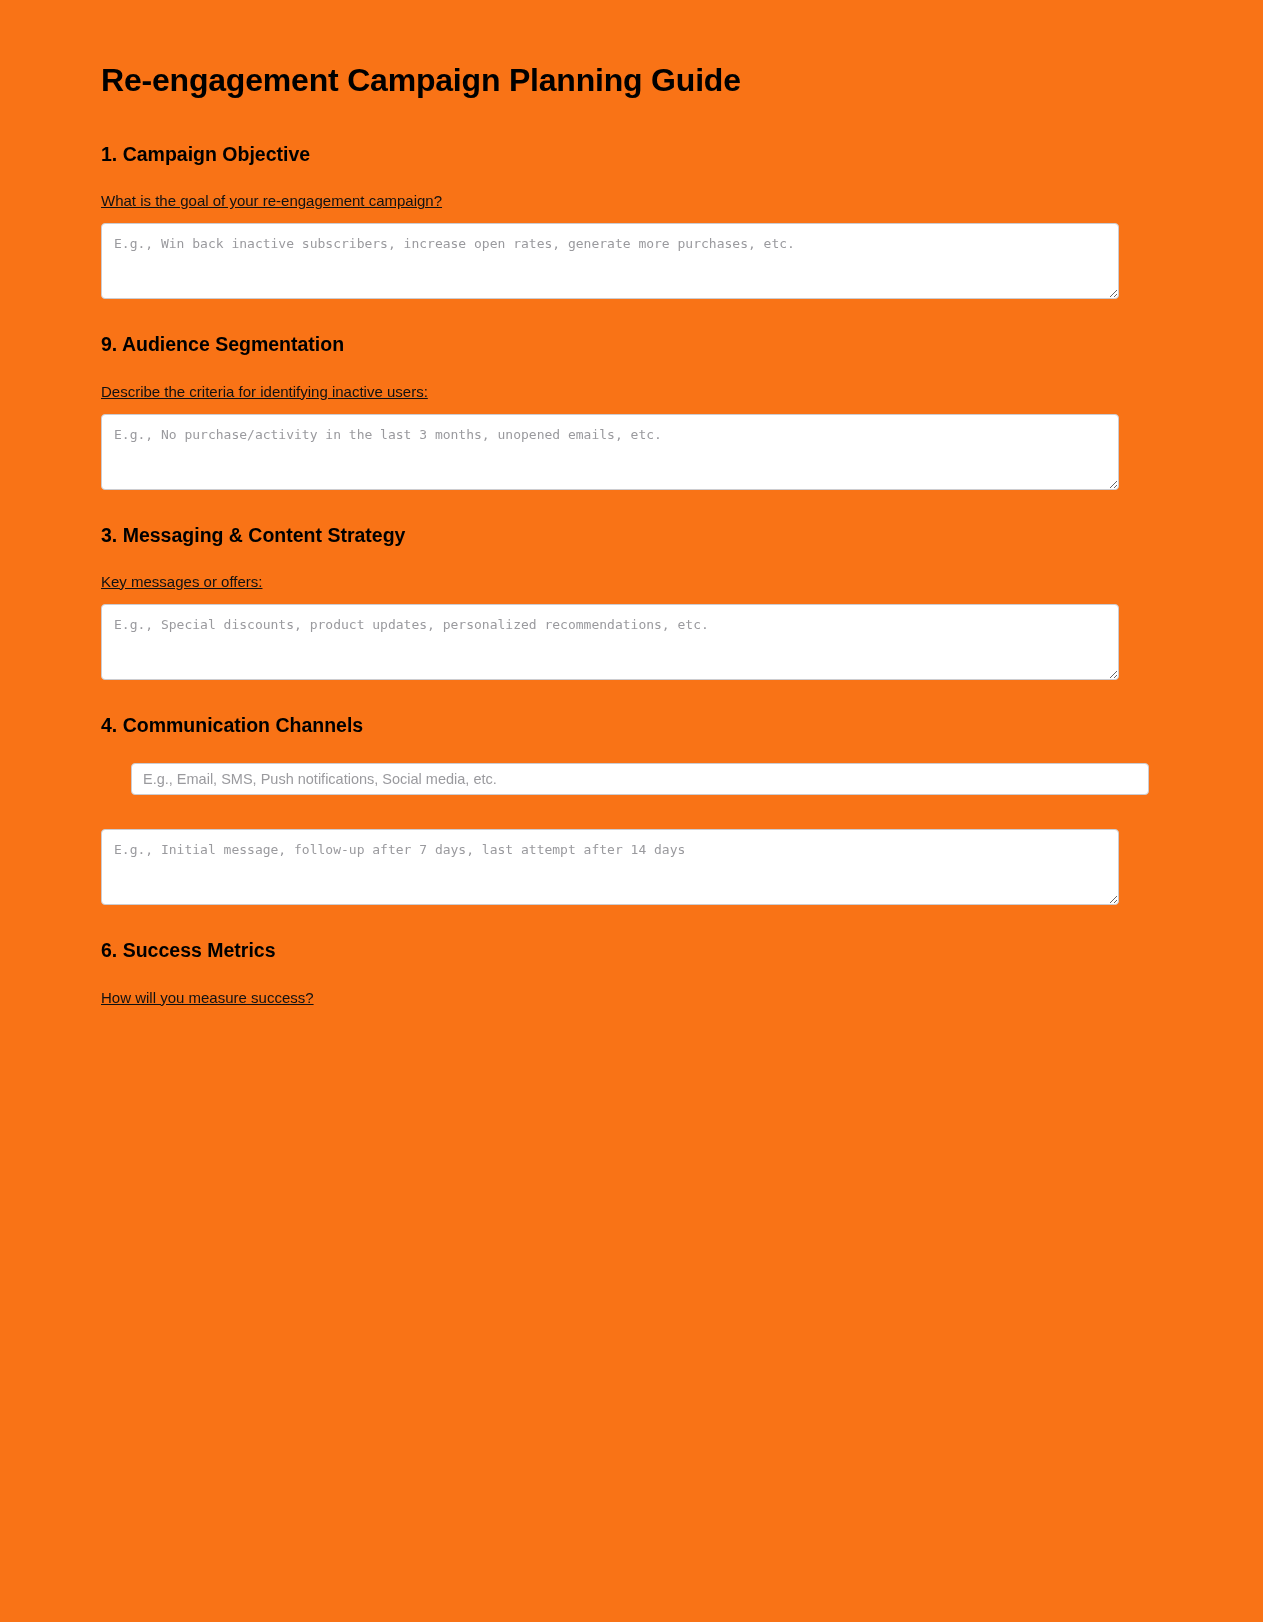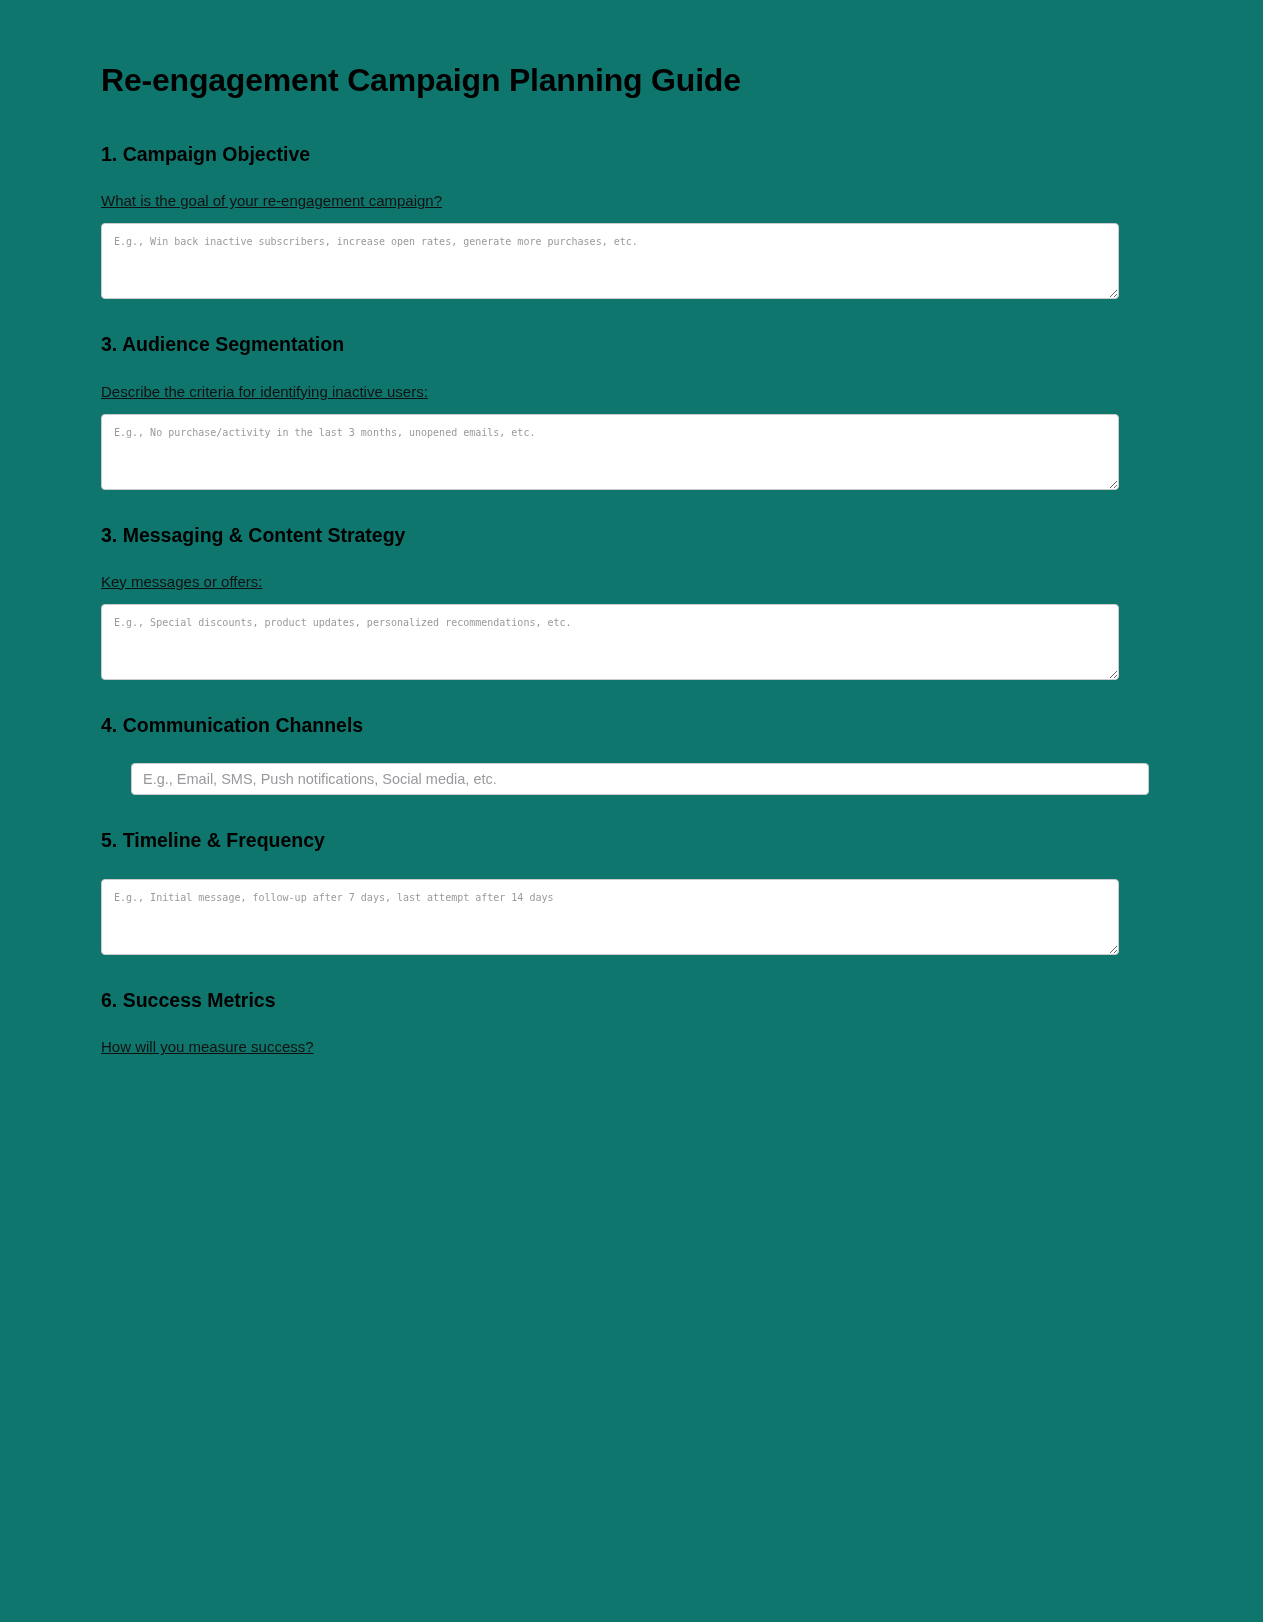--- a/index.html
+++ b/index.html
@@ -13,21 +13,21 @@
     font-family: "Liberation Sans", sans-serif;
     color: #000000;
     -webkit-font-smoothing: antialiased;
   }
 
   .page {
     box-sizing: border-box;
     width: 1263px;
     min-height: 1622px;
     padding: 62px 90px 40px 101px;
-    background: #0f766e;
+    background: #f97316;
   }
 
   .doc-title {
     font-family: "Liberation Sans Narrow", "Liberation Sans", sans-serif;
     font-size: 32px;
     font-weight: bold;
     letter-spacing: -0.2px;
     line-height: 1.15;
     margin: 0 0 44px 0;
     color: #000;
@@ -63,21 +63,21 @@
     box-sizing: border-box;
     display: block;
     width: 1018px;
     height: 76px;
     padding: 11px 12px;
     border: 1px solid #ccccd0;
     border-radius: 4px;
     background: #ffffff;
     color: #111;
     font-family: "DejaVu Sans Mono", "Liberation Mono", monospace;
-    font-size: 10px;
+    font-size: 13px;
     line-height: 1.35;
     resize: vertical;
     outline: none;
     overflow: hidden;
   }
   .textarea-field::placeholder {
     color: #9a9a9e;
     opacity: 1;
   }
 
@@ -117,38 +117,37 @@
 
   <h1 class="doc-title">Re-engagement Campaign Planning Guide</h1>
 
   <section class="section section-1">
     <h2 class="section-heading">1. Campaign Objective</h2>
     <div class="field-label">What is the goal of your re-engagement campaign?</div>
     <textarea class="textarea-field" placeholder="E.g., Win back inactive subscribers, increase open rates, generate more purchases, etc." style=""></textarea>
   </section>
 
   <section class="section section-2">
-    <h2 class="section-heading">3. Audience Segmentation</h2>
+    <h2 class="section-heading">9. Audience Segmentation</h2>
     <div class="field-label">Describe the criteria for identifying inactive users:</div>
     <textarea class="textarea-field" placeholder="E.g., No purchase/activity in the last 3 months, unopened emails, etc." style=""></textarea>
   </section>
 
   <section class="section section-3">
     <h2 class="section-heading">3. Messaging &amp; Content Strategy</h2>
     <div class="field-label">Key messages or offers:</div>
     <textarea class="textarea-field" placeholder="E.g., Special discounts, product updates, personalized recommendations, etc." style=""></textarea>
   </section>
 
   <section class="section section-4">
     <h2 class="section-heading">4. Communication Channels</h2>
     <input type="text" class="text-input-field" placeholder="E.g., Email, SMS, Push notifications, Social media, etc." style="">
   </section>
 
   <section class="section section-5">
-    <h2 class="section-heading">5. Timeline &amp; Frequency</h2>
     <textarea class="textarea-field" placeholder="E.g., Initial message, follow-up after 7 days, last attempt after 14 days" style=""></textarea>
   </section>
 
   <section class="section section-6">
     <h2 class="section-heading">6. Success Metrics</h2>
     <div class="field-label">How will you measure success?</div>
   </section>
 
 </div>
 

